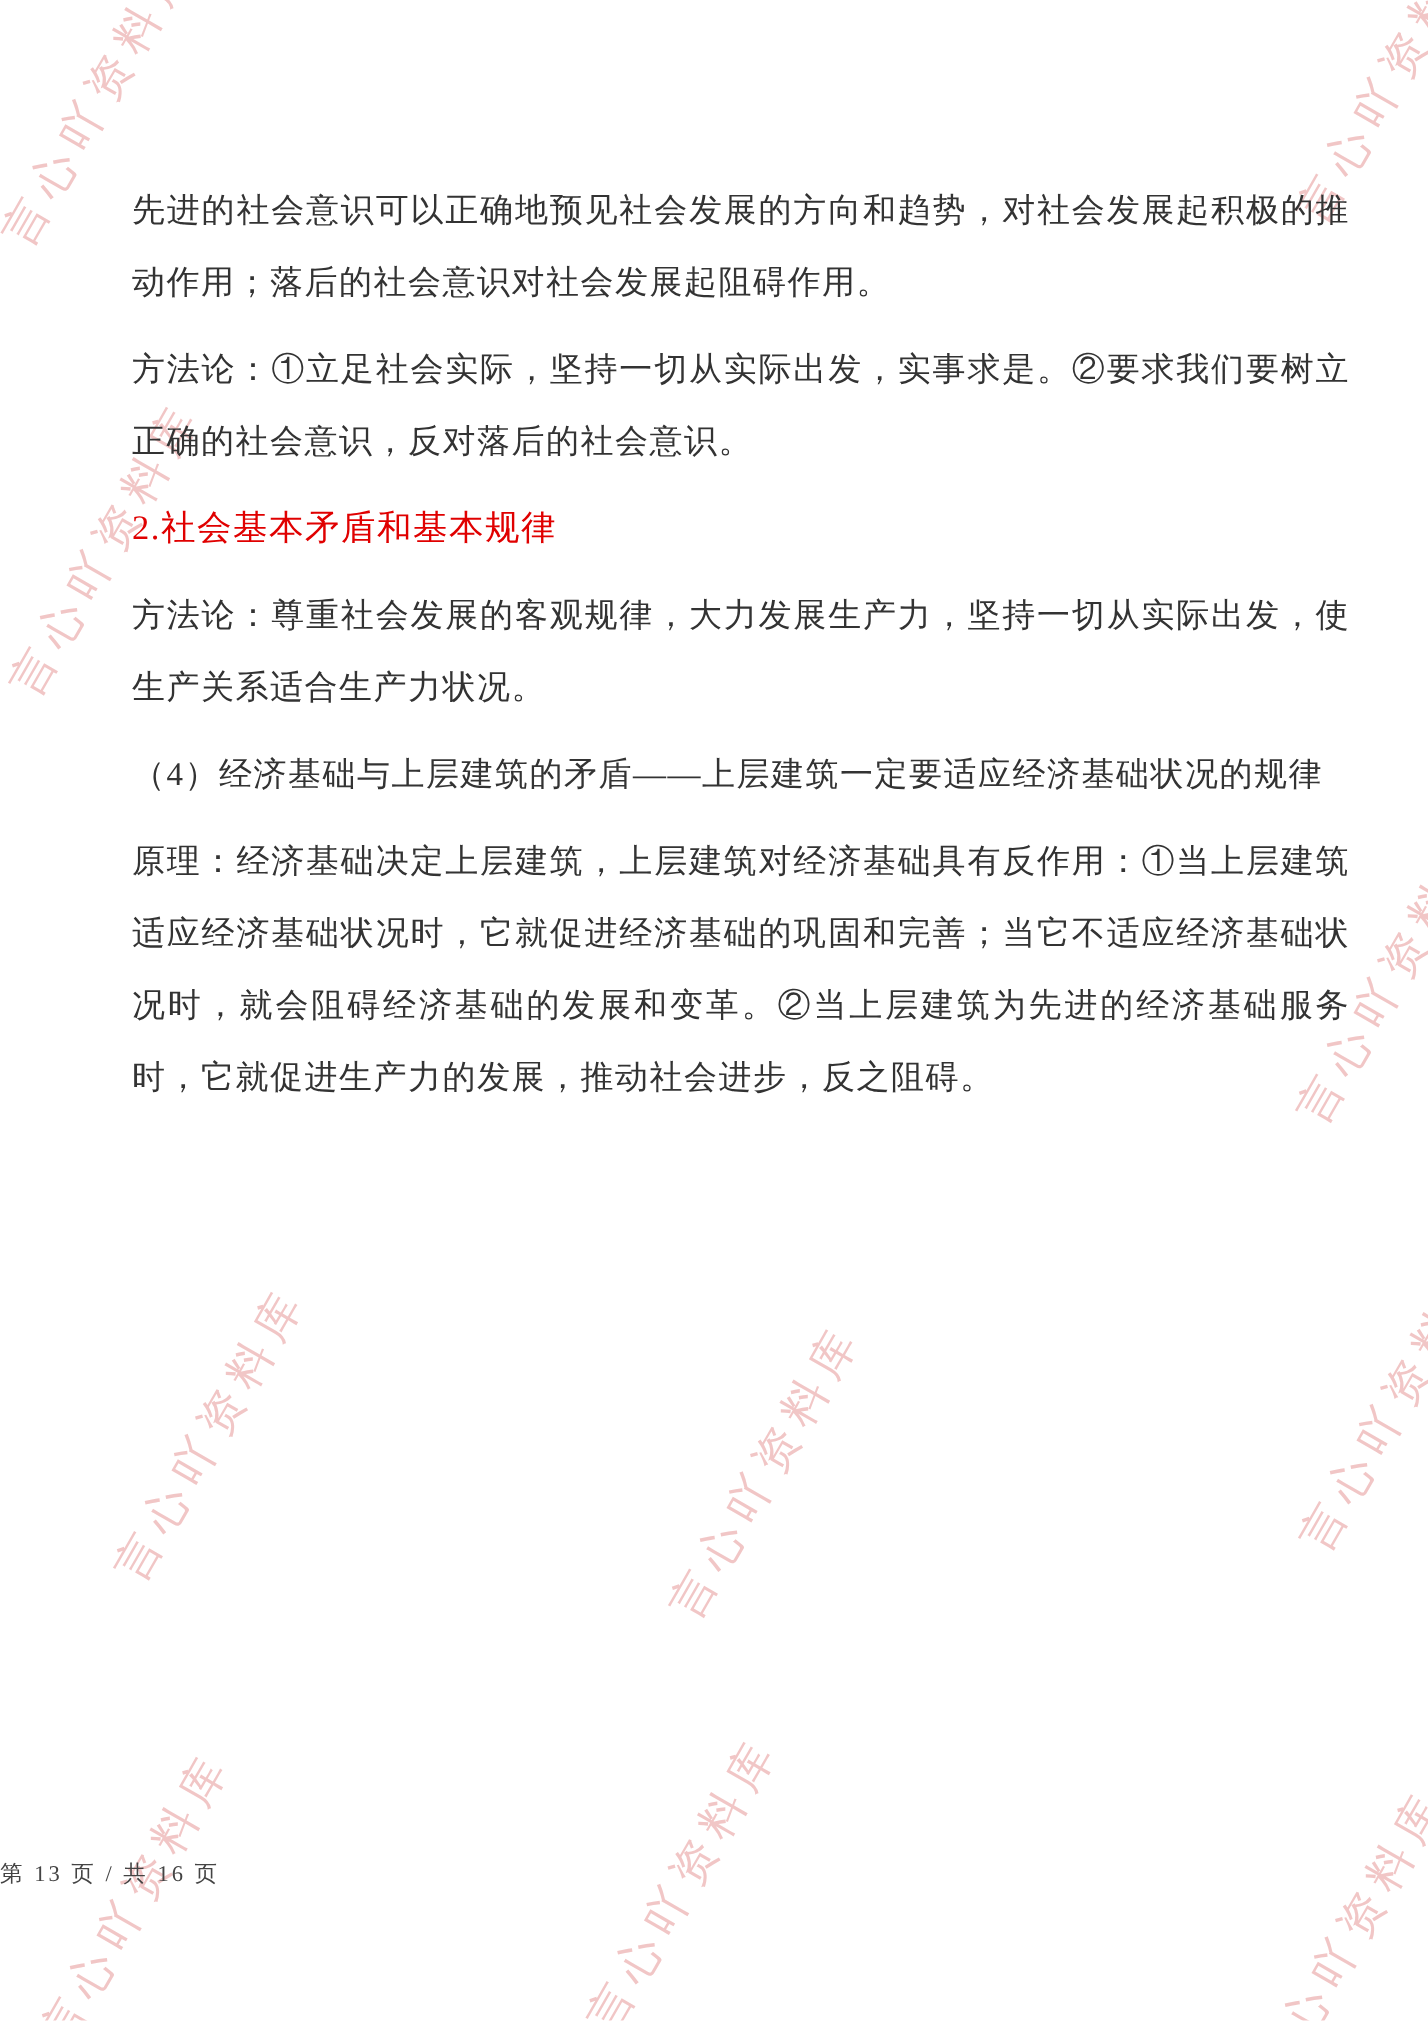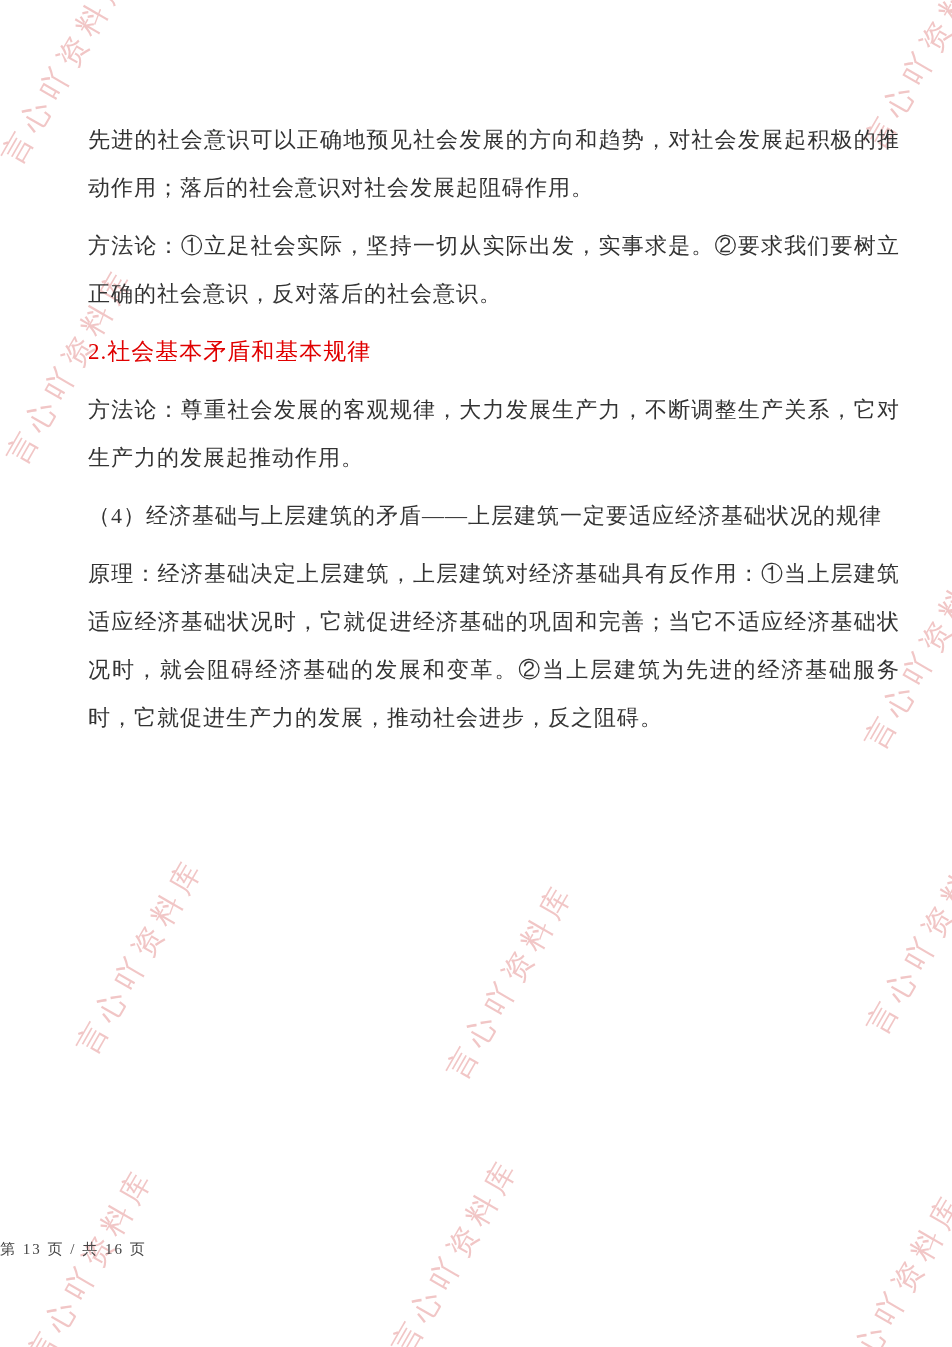--- a/index.html
+++ b/index.html
@@ -88,18 +88,18 @@
   <span class="watermark wm-7">言心吖资料库</span>
   <span class="watermark wm-8">言心吖资料库</span>
   <span class="watermark wm-9">言心吖资料库</span>
   <span class="watermark wm-10">言心吖资料库</span>
 </div>
 
 <main class="page-content">
   <p class="body-para">先进的社会意识可以正确地预见社会发展的方向和趋势，对社会发展起积极的推动作用；落后的社会意识对社会发展起阻碍作用。</p>
   <p class="body-para">方法论：①立足社会实际，坚持一切从实际出发，实事求是。②要求我们要树立正确的社会意识，反对落后的社会意识。</p>
   <h2 class="section-heading">2.社会基本矛盾和基本规律</h2>
-  <p class="body-para">方法论：尊重社会发展的客观规律，大力发展生产力，不断调整生产关系，它对生产力的发展起推动作用。</p>
+  <p class="body-para">方法论：尊重社会发展的客观规律，大力发展生产力，坚持一切从实际出发，使生产关系适合生产力状况。</p>
   <p class="body-para">（4）经济基础与上层建筑的矛盾——上层建筑一定要适应经济基础状况的规律</p>
   <p class="body-para">原理：经济基础决定上层建筑，上层建筑对经济基础具有反作用：①当上层建筑适应经济基础状况时，它就促进经济基础的巩固和完善；当它不适应经济基础状况时，就会阻碍经济基础的发展和变革。②当上层建筑为先进的经济基础服务时，它就促进生产力的发展，推动社会进步，反之阻碍。</p>
 </main>
 
 <footer class="page-footer">第 13 页 / 共 16 页</footer>
 
 </body></html>

